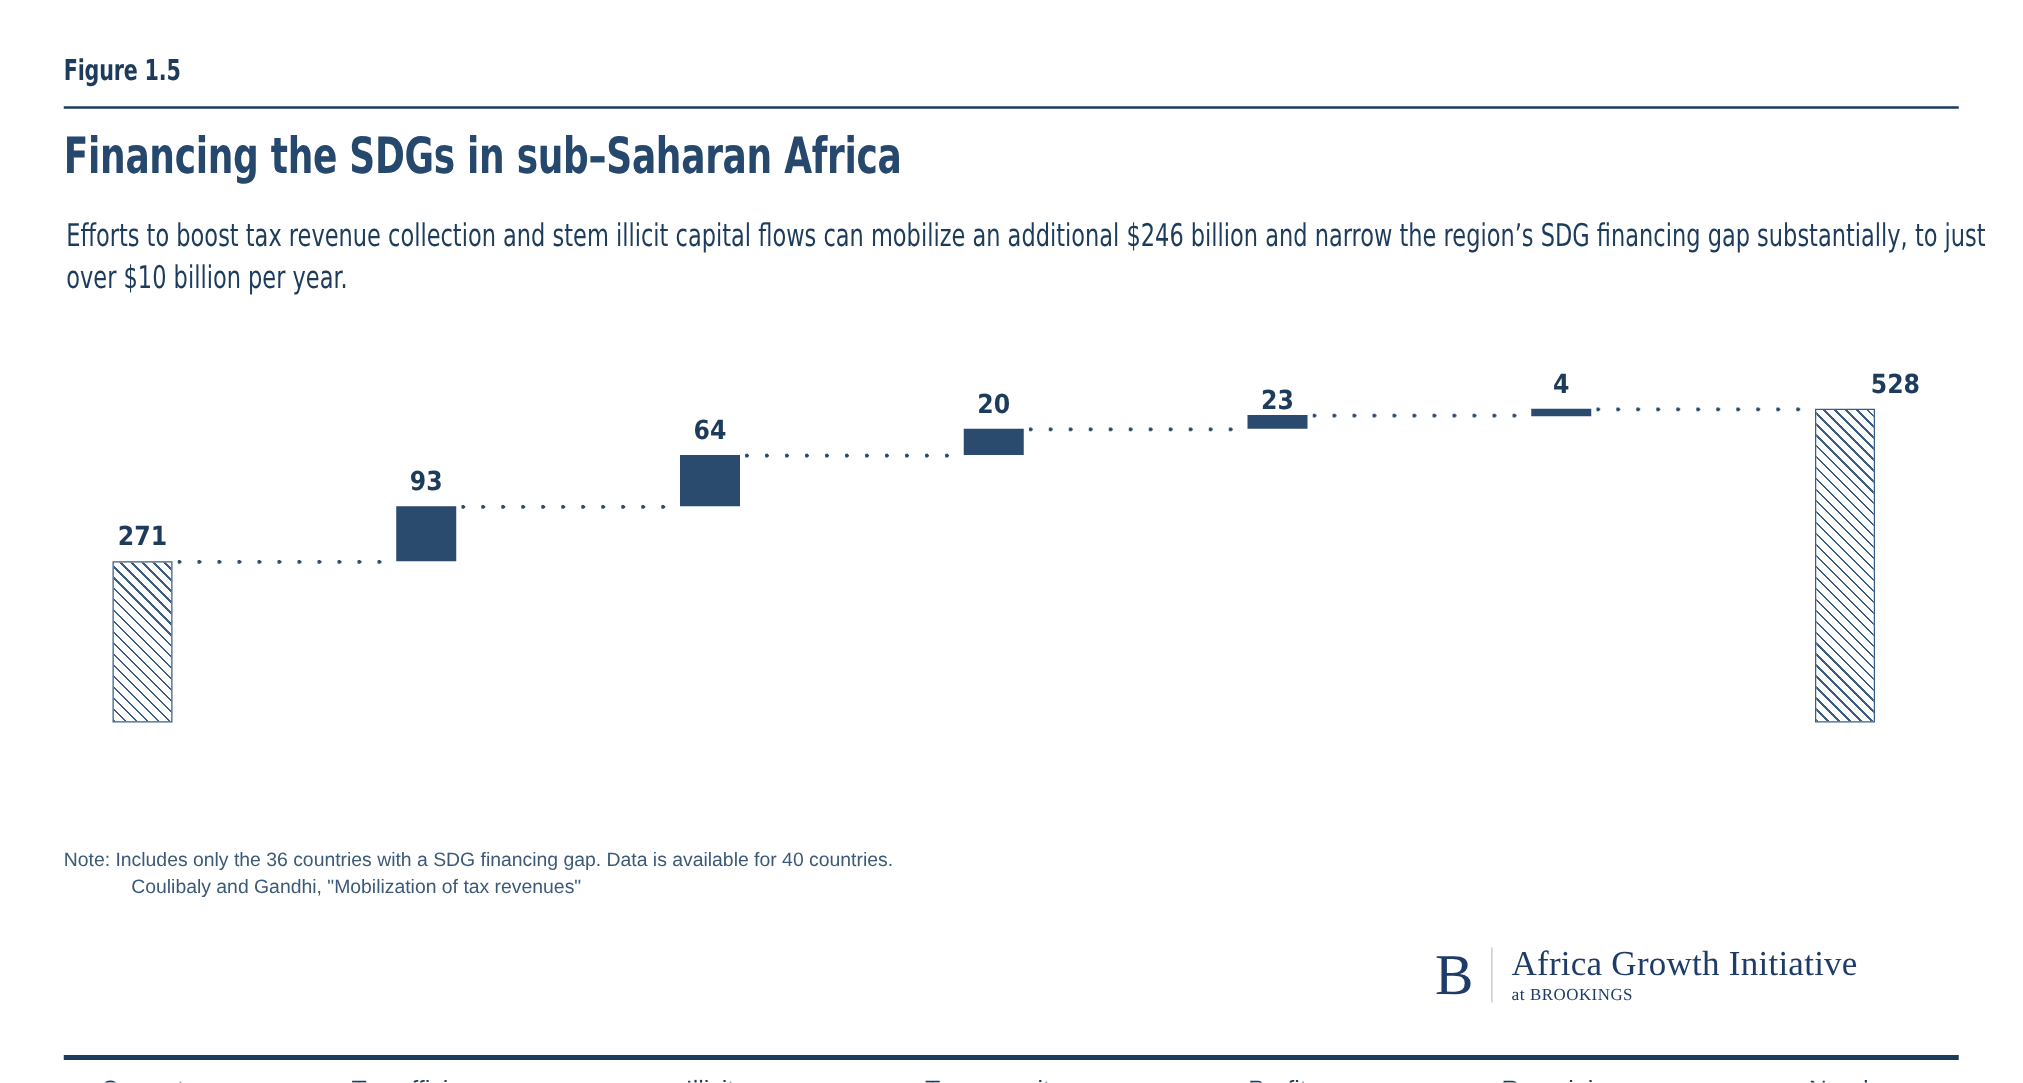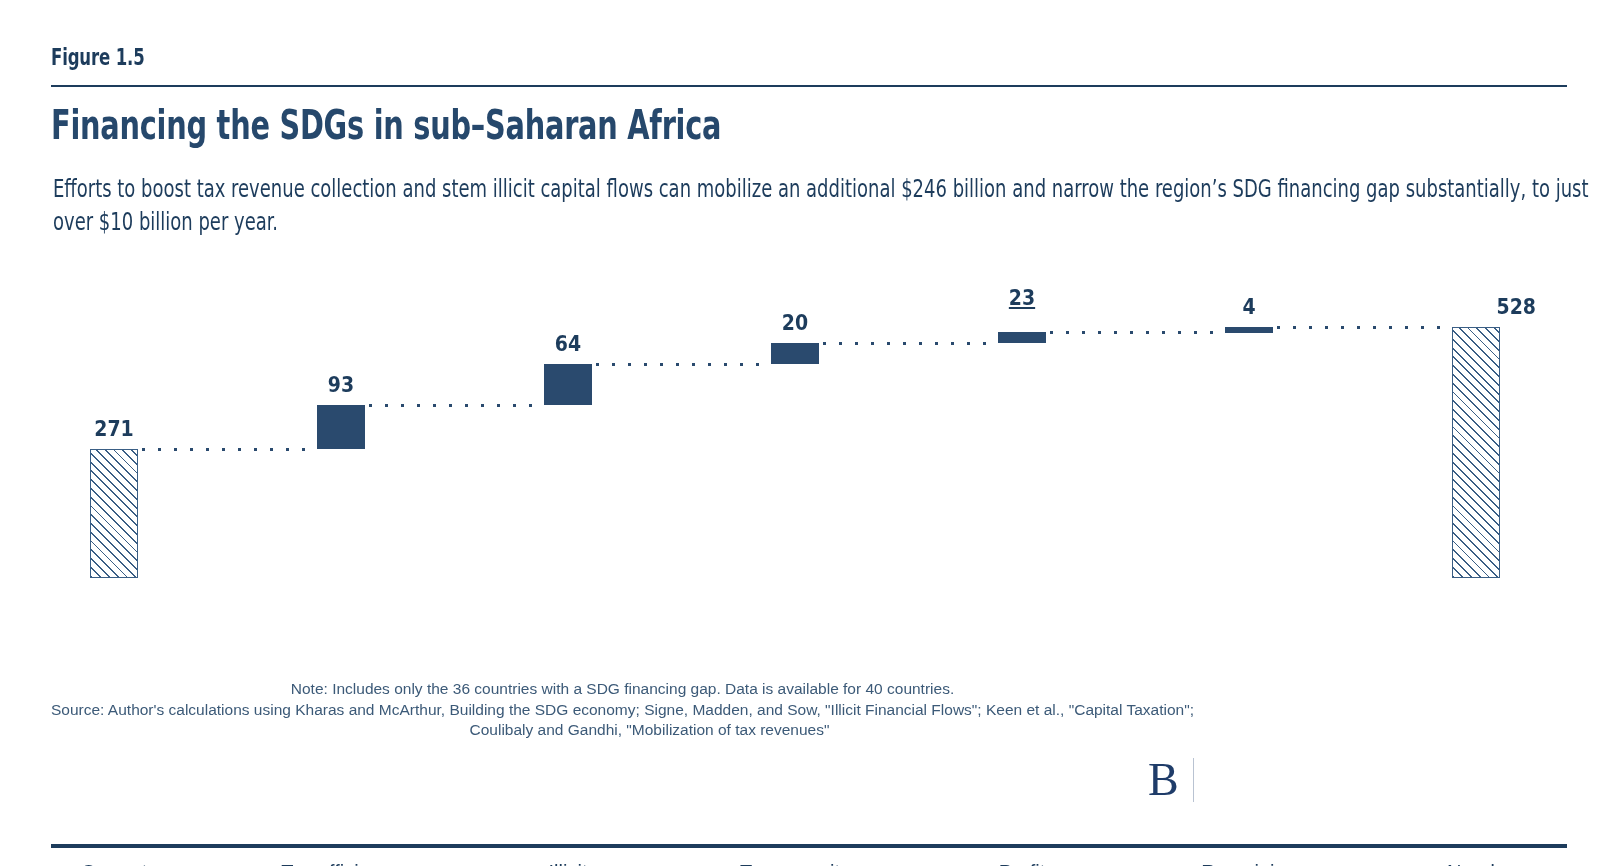--- a/index.html
+++ b/index.html
@@ -144,21 +144,20 @@
 
   
   .notes {
     position: absolute;
     left: 51px;
     top: 679px;
     font-family: "Liberation Sans", sans-serif;
     font-size: 15.5px;
     line-height: 20.5px;
     color: #3c5a78;
-    text-align: center;
   }
   .notes div { white-space: pre; }
   .notes .indent { padding-left: 54px; }
 
   
   .logo {
     position: absolute;
     left: 1148px;
     top: 752px;
     height: 56px;
@@ -214,21 +213,21 @@
         <div class="bar solid" style="left: 266px; top: 139.1px; width: 48px; height: 44.175px;"></div>
         <div class="bar-value" style="left: 230px; top: 107.1px; width: 120px;">93</div>
         <div class="connector" style="left: 318px; top: 138.1px; width: 175px;"></div>
         <div class="bar solid" style="left: 493px; top: 98.25px; width: 48px; height: 40.85px;"></div>
         <div class="bar-value" style="left: 457px; top: 66.25px; width: 120px;">64</div>
         <div class="connector" style="left: 545px; top: 97.25px; width: 175px;"></div>
         <div class="bar solid" style="left: 720px; top: 77.35px; width: 48px; height: 20.9px;"></div>
         <div class="bar-value" style="left: 684px; top: 45.35px; width: 120px;">20</div>
         <div class="connector" style="left: 772px; top: 76.35px; width: 175px;"></div>
         <div class="bar solid" style="left: 947px; top: 66.425px; width: 48px; height: 10.925px;"></div>
-        <div class="bar-value" style="left: 911px; top: 20px; width: 120px; text-decoration: underline;">23</div>
+        <div class="bar-value" style="left: 911px; top: 42px; width: 120px;">23</div>
         <div class="connector" style="left: 999px; top: 65.425px; width: 175px;"></div>
         <div class="bar solid" style="left: 1174px; top: 61.2px; width: 48px; height: 6px;"></div>
         <div class="bar-value" style="left: 1138px; top: 29.2px; width: 120px;">4</div>
         <div class="connector" style="left: 1226px; top: 60.2px; width: 175px;"></div>
         <div class="bar hatched" style="left: 1401px; top: 61.2px; width: 48px; height: 250.8px;"></div>
         <div class="bar-value" style="left: 1365px; top: 29.2px; width: 120px; text-align: right;">528</div>
       </div>
     <div class="axis-line"></div>
     <div id="cat-labels">
         <div class="cat-label" style="left: -47px; top: 594px; width: 220px;">Current
@@ -242,22 +241,25 @@
         <div class="cat-label" style="left: 861px; top: 594px; width: 220px;">Profit
 shifting</div>
         <div class="cat-label" style="left: 1088px; top: 594px; width: 220px;">Remaining
 gap</div>
         <div class="cat-label" style="left: 1315px; top: 594px; width: 220px;">Needs</div>
       </div>
   </div>
 
   <div class="notes">
     <div>Note: Includes only the 36 countries with a SDG financing gap. Data is available for 40 countries.</div>
-    <div>Source: Author's calculations using Kharas and McArthur, Building the SDG economy; Signe, Madden, and Sow, "Illicit Financial Flows"; Keen et al., "Capital Taxation";</div>
     <div class="indent">Coulibaly and Gandhi, "Mobilization of tax revenues"</div>
   </div>
 
   <div class="logo">
     <div class="logo-b">B</div>
     <div class="logo-divider"></div>
+    <div class="logo-text">
+      <div class="logo-main">Africa Growth Initiative</div>
+      <div class="logo-sub"><span>at </span><span class="small-caps">BROOKINGS</span></div>
+    </div>
   </div>
 
 </div>
 
 </body></html>

